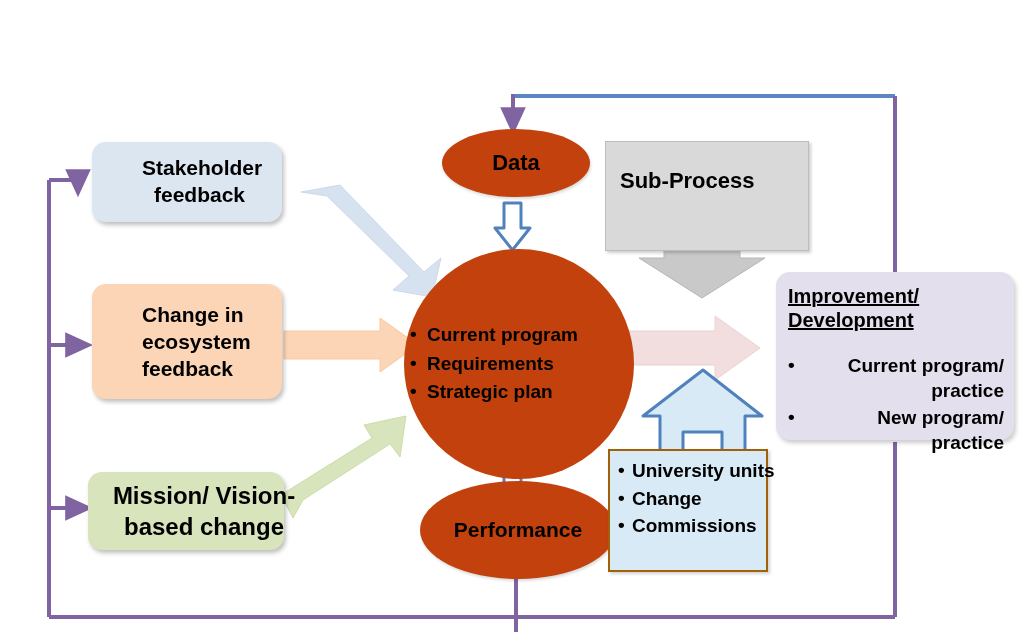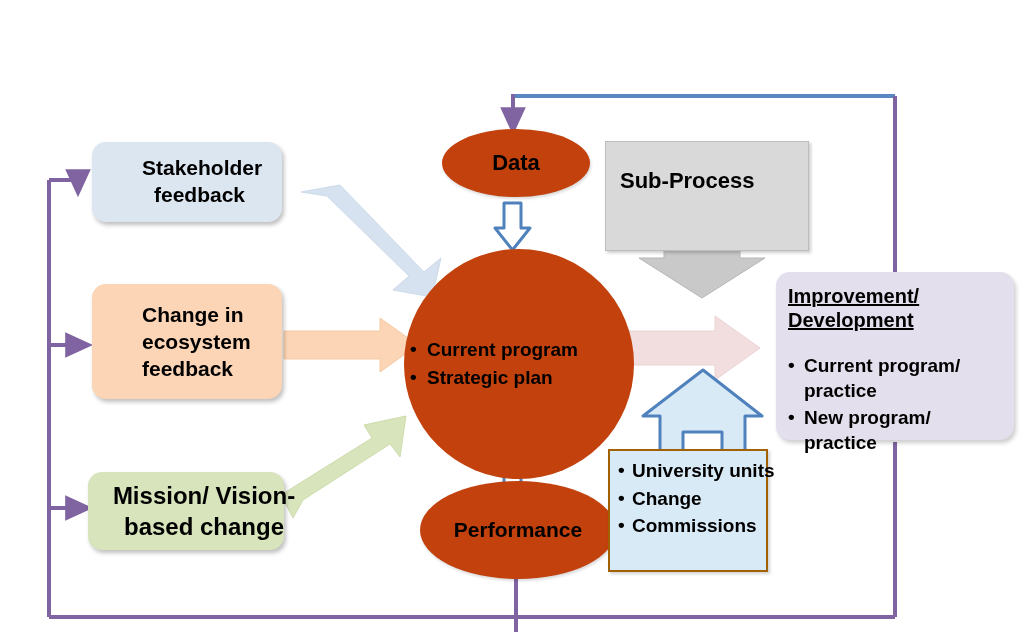--- a/index.html
+++ b/index.html
@@ -135,21 +135,21 @@
     padding: 12px 10px 10px 12px;
     justify-content: flex-start;
   }
   #improvement-development .heading {
     font-size: 20px;
     line-height: 1.22;
     text-decoration: underline;
     margin-bottom: 20px;
   }
   #improvement-development .bullets { font-size: 19px; line-height: 1.32; }
-  #improvement-development .bullets li { padding-left: 16px; margin-bottom: 2px; }
+  #improvement-development .bullets li { padding-left: 16px; margin-bottom: 2px; text-align: right; }
 
   
   #university-units {
     left: 608px; top: 449px; width: 160px; height: 123px;
     background: #d9eaf7;
     border: 2px solid #a16207;
     padding: 6px 4px 4px 8px;
     justify-content: flex-start;
     box-shadow: 2px 2px 3px rgba(0,0,0,0.18);
   }
@@ -241,20 +241,21 @@
   </div>
 
   <div class="node rbox" id="mission-vision">
     <div class="nowrapline">Mission/ Vision-</div>
     <div class="nowrapline">based change</div>
   </div>
 
   <div class="node" id="core-process">
     <ul class="bullets">
       <li>Current program</li>
+      <li>Requirements</li>
       <li>Strategic plan</li>
     </ul>
   </div>
 
   <div class="node ellipse" id="data-node">
     <div>Data</div>
   </div>
 
   <div class="node ellipse" id="performance-indicators">
     <div>Performance</div>

